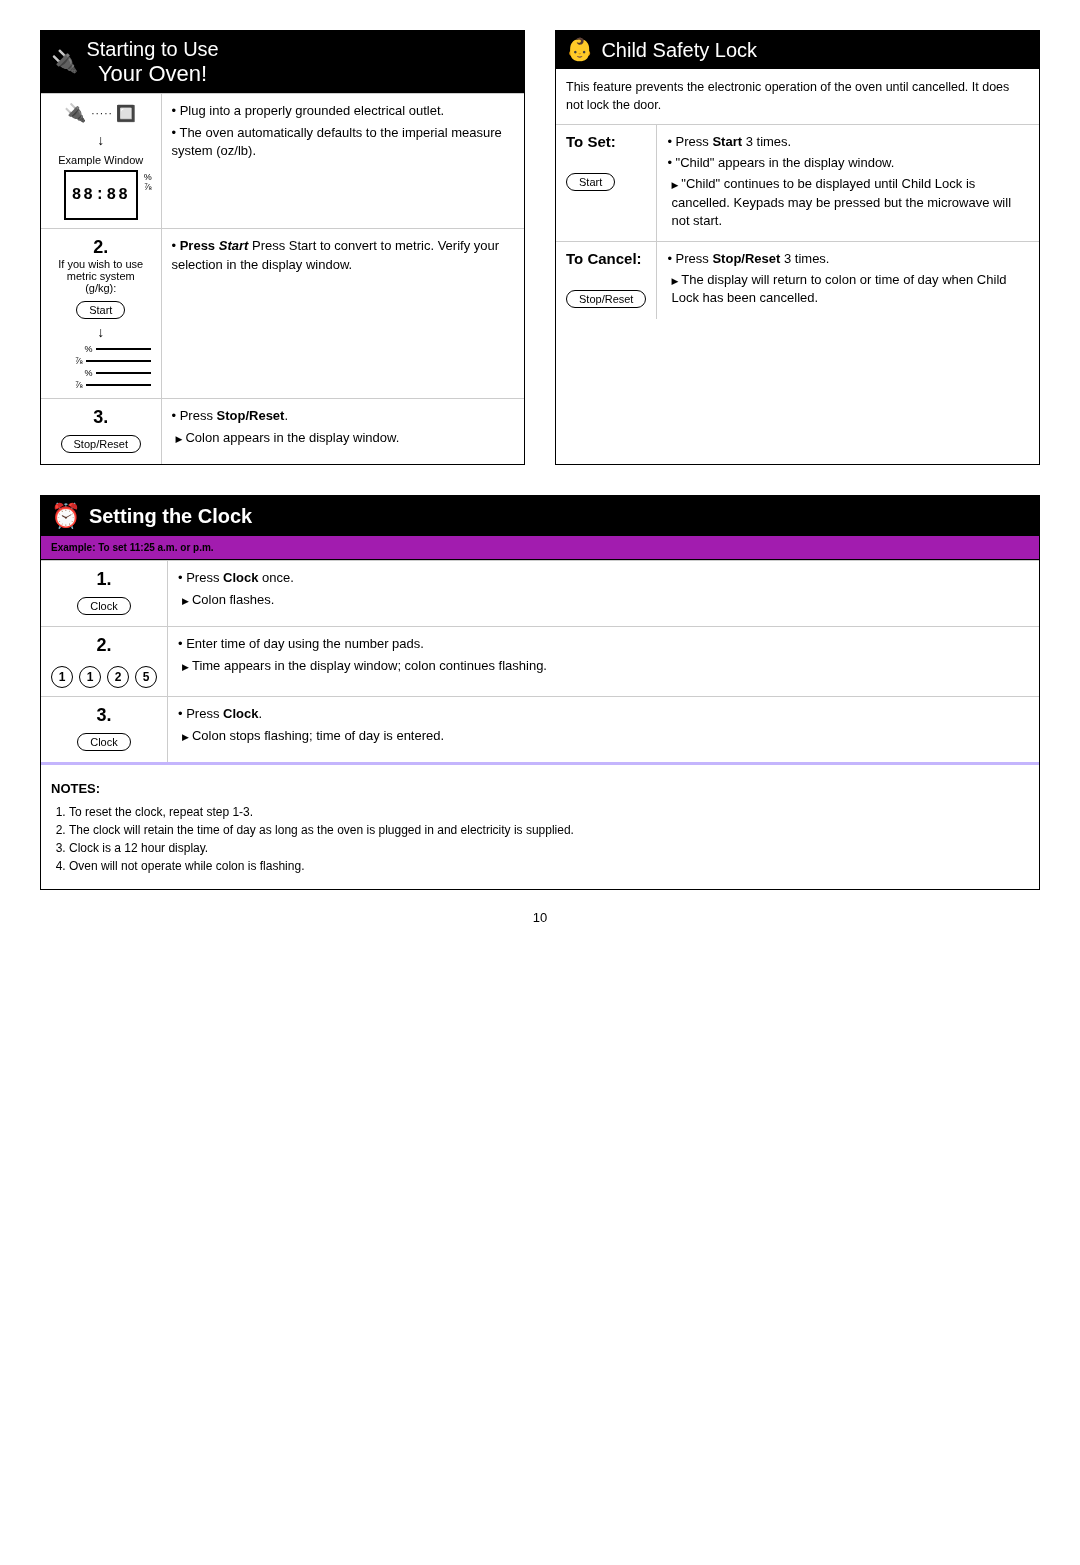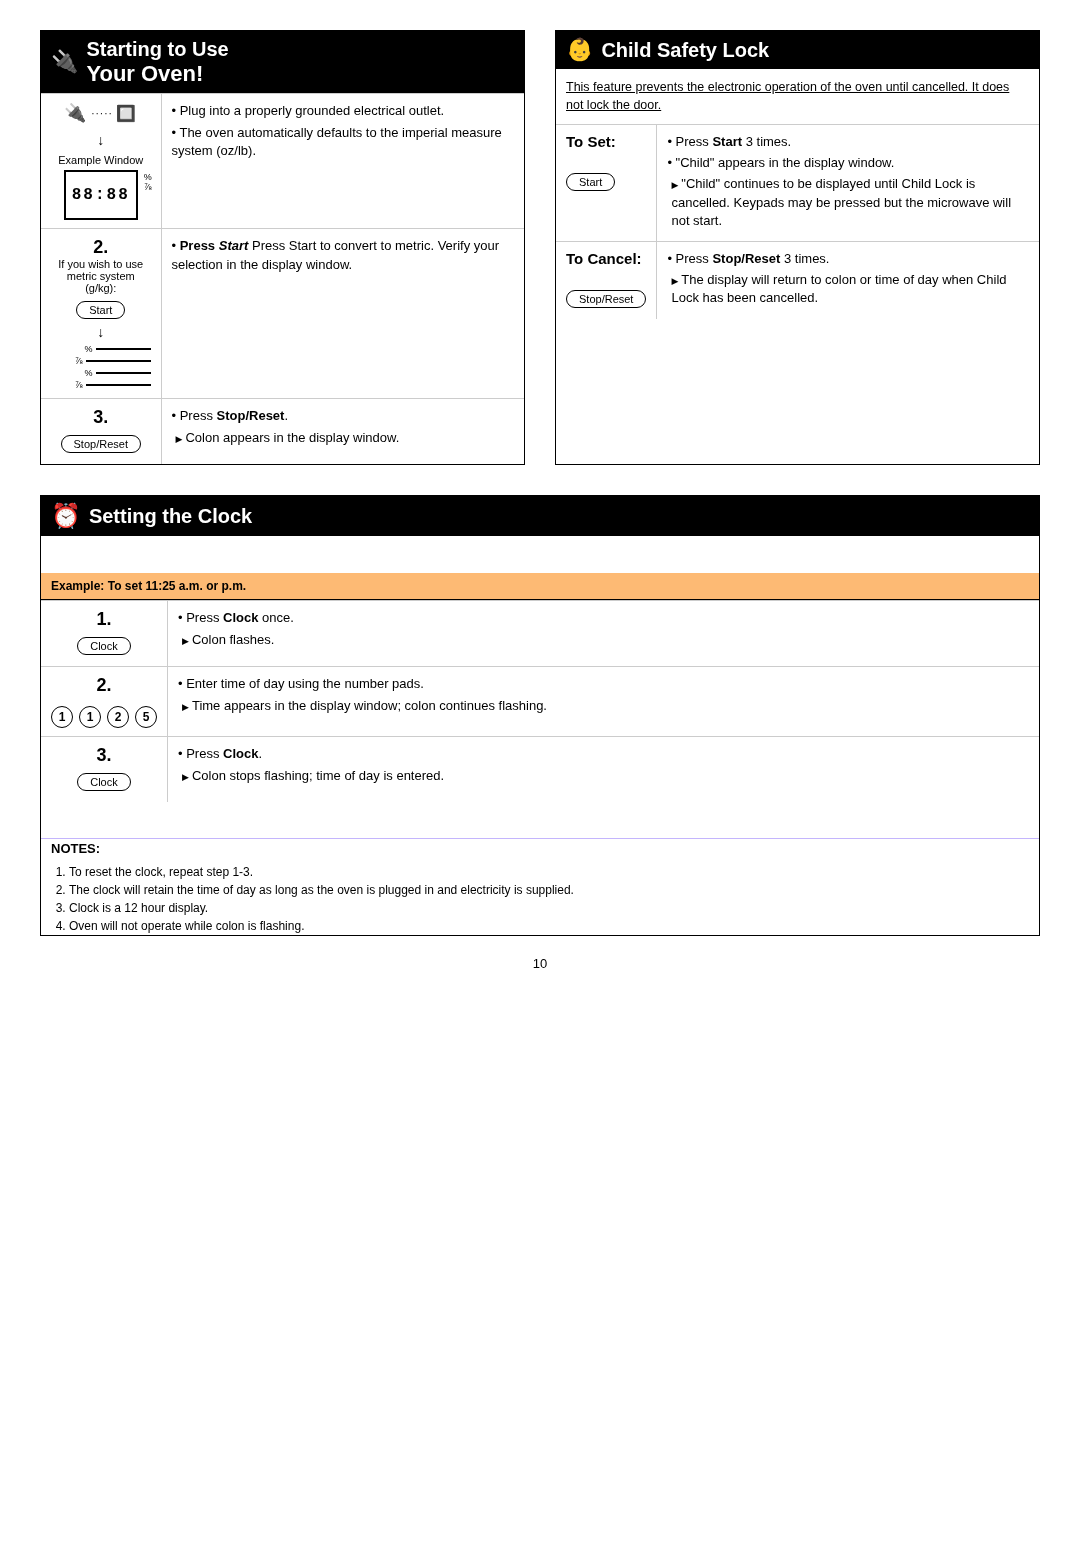--- a/index.html
+++ b/index.html
@@ -37,22 +37,23 @@
       align-items: center;
       padding: 6px 10px;
       gap: 8px;
     }
     .section-header .header-icon {
       font-size: 22px;
       flex-shrink: 0;
     }
     .section-header h2 {
       font-size: 20px;
-      font-weight: bold;
+      font-weight: normal;
       line-height: 1.2;
+      text-align: center;
     }
     .section-header h2 .line2 {
       font-size: 22px;
     }
 
     
     .steps-table {
       width: 100%;
       border-collapse: collapse;
     }
@@ -140,21 +141,20 @@
       flex-direction: column;
       align-items: center;
       gap: 4px;
     }
 
     
     .child-intro {
       padding: 10px;
       font-size: 12.5px;
       line-height: 1.4;
-      text-decoration: underline;
     }
 
     .child-table {
       width: 100%;
       border-collapse: collapse;
     }
     .child-table td {
       padding: 8px 10px;
       vertical-align: top;
       border-top: 1px solid #ccc;
@@ -187,26 +187,25 @@
       display: flex;
       align-items: center;
       padding: 6px 10px;
       gap: 8px;
     }
     .clock-header h2 {
       font-size: 20px;
       font-weight: bold;
     }
     .example-bar {
-      background: #fdba74;
+      background: #a21caf;
       border-bottom: 1px solid #000;
       padding: 6px 10px;
-      font-size: 12px;
-      font-weight: bold;
-      margin-top: 37px;
+      font-size: 10px;
+      font-weight: bold;
     }
 
     .clock-steps {
       width: 100%;
       border-collapse: collapse;
     }
     .clock-steps td {
       padding: 8px 10px;
       vertical-align: top;
       border-top: 1px solid #ccc;
@@ -230,25 +229,24 @@
       width: 22px;
       height: 22px;
       display: flex;
       align-items: center;
       justify-content: center;
       font-size: 12px;
       font-weight: bold;
     }
 
     .notes-section {
-      padding: 0 10px;
-      border-top: 1px solid #c4b5fd;
+      padding: 14px 10px;
+      border-top: 3px solid #c4b5fd;
       font-size: 12px;
       line-height: 1.5;
-      margin-top: 36px;
     }
     .notes-head {
       font-weight: bold;
       font-size: 13px;
     }
 
     
     .page-num {
       text-align: center;
       margin-top: 20px;

